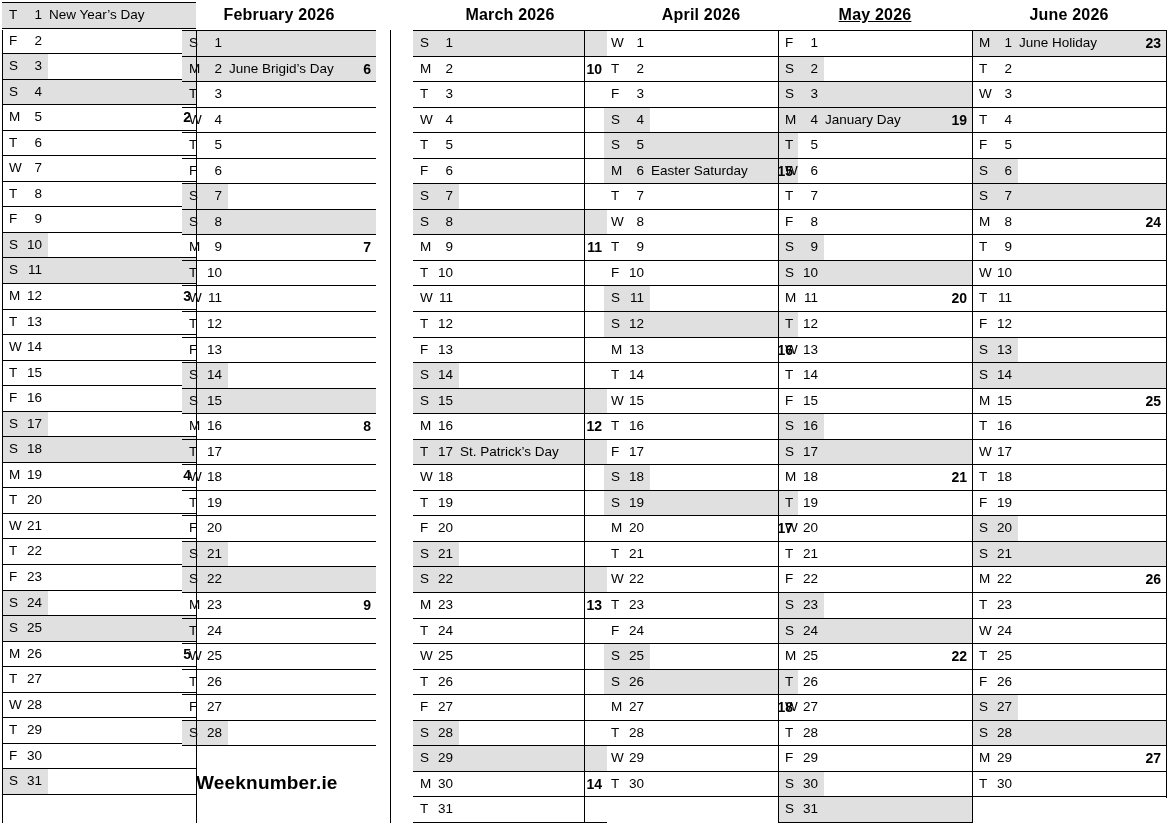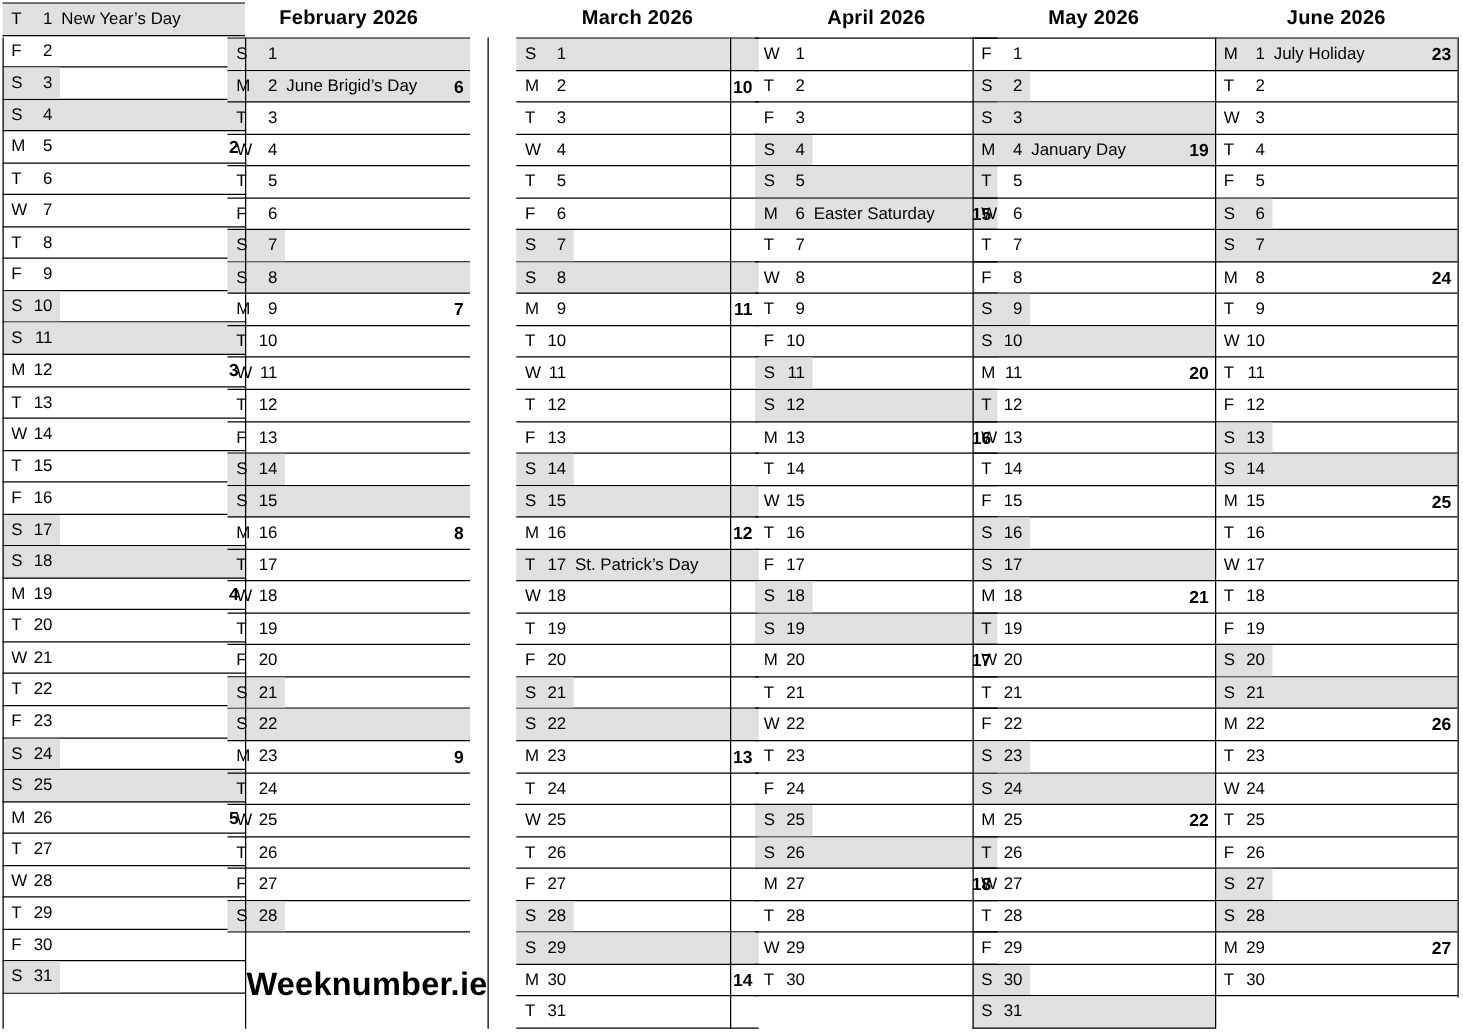--- a/index.html
+++ b/index.html
@@ -17,22 +17,22 @@
     white-space:nowrap;
   }
   .row.full{background:#e0e0e0;}
   .satshade{position:absolute;left:0;top:0;bottom:0;width:46px;background:#e0e0e0;}
   .dl{position:absolute;left:7px;}
   .dn{position:absolute;left:14px;width:26px;text-align:right;}
   .hol{position:absolute;left:47px;}
   .wk{position:absolute;right:5px;font-weight:bold;font-size:14px;}
   .vline{position:absolute;width:1px;background:#000;top:30px;}
   .logo{
-    position:absolute;left:196px;width:194px;top:772px;text-align:right;
-    font-weight:bold;font-size:26px;letter-spacing:0.2px;
+    position:absolute;left:196px;width:194px;top:772px;text-align:left;
+    font-weight:bold;font-size:19px;letter-spacing:0.2px;
   }
 </style>
 </head>
 <body>
 
 <div class="canvas">
   <div id="cal">
       <div class="month" style="left: 2px;">
         <div class="rows">
           <div class="row full">
@@ -563,21 +563,21 @@
           <div class="row">
             <div class="dl">W</div>
             <div class="dn">29</div>
           </div>
           <div class="row">
             <div class="dl">T</div>
             <div class="dn">30</div>
           </div>
         </div>
       </div>
-      <div class="month" style="left: 778px;">
+      <div class="month" style="left: 778px; text-decoration: underline;">
         <div class="mh">May 2026</div>
         <div class="rows">
           <div class="row">
             <div class="dl">F</div>
             <div class="dn">1</div>
           </div>
           <div class="row">
             <div class="satshade"></div>
             <div class="dl">S</div>
             <div class="dn">2</div>
@@ -708,21 +708,21 @@
             <div class="dn">31</div>
           </div>
         </div>
       </div>
       <div class="month" style="left: 972px;">
         <div class="mh">June 2026</div>
         <div class="rows">
           <div class="row full">
             <div class="dl">M</div>
             <div class="dn">1</div>
-            <div class="hol">July Holiday</div>
+            <div class="hol">June Holiday</div>
             <div class="wk">23</div>
           </div>
           <div class="row">
             <div class="dl">T</div>
             <div class="dn">2</div>
           </div>
           <div class="row">
             <div class="dl">W</div>
             <div class="dn">3</div>
           </div>

